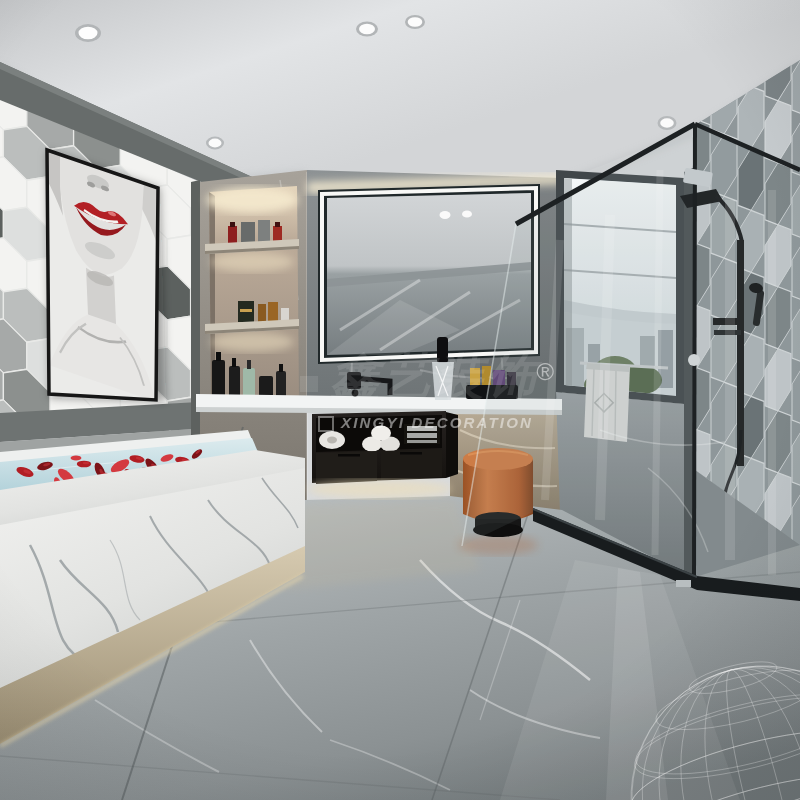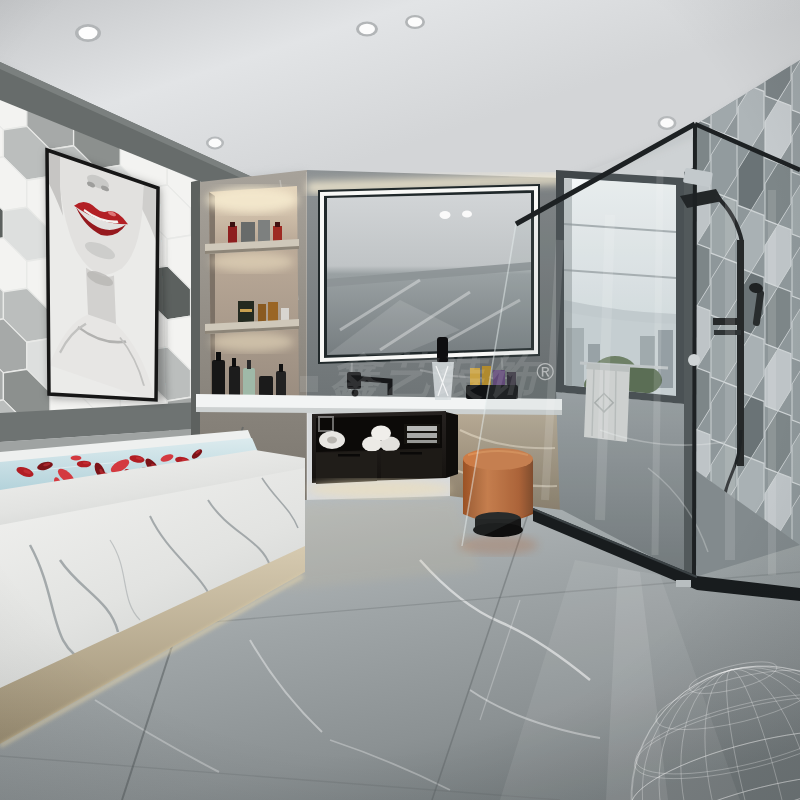--- a/index.html
+++ b/index.html
@@ -618,14 +618,15 @@
         <stop offset="1" stop-color="#1a2022" stop-opacity="0.18"></stop>
 </radialGradient>
 <rect x="0" y="0" width="800" height="800" fill="url(#gVig)"></rect>
 </svg>
 
 <div class="wm">
   <div class="wm-logo2"></div>
   <div class="wm-cn">鑫艺装饰</div>
   <div class="wm-reg">®</div>
   <div class="wm-logo"></div>
+  <div class="wm-en">XINGYI DECORATION</div>
 </div>
 </div>
 
 </body></html>

